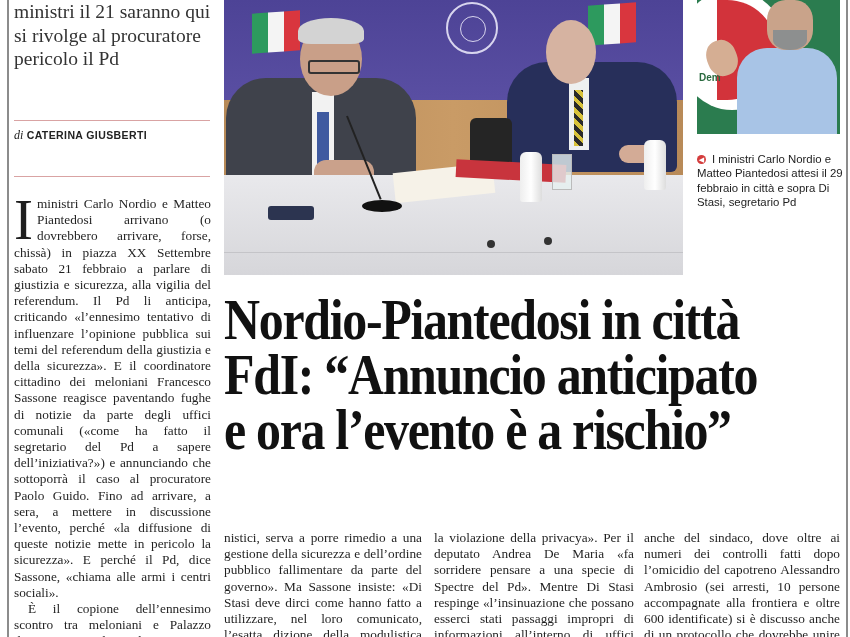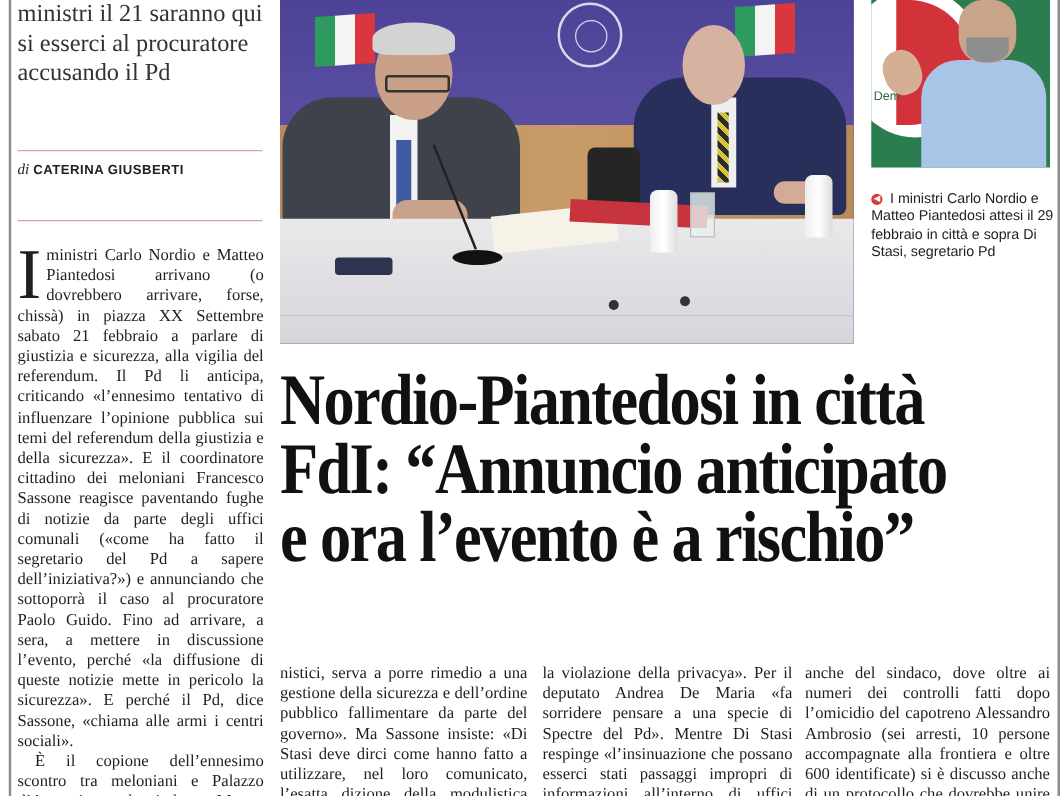--- a/index.html
+++ b/index.html
@@ -33,38 +33,38 @@
   .papers { position:absolute; background:#f6f2e8; }
   .knob { position:absolute; width:8px; height:8px; border-radius:50%; background:#333; }
 
   .portrait { position:absolute; left:697px; top:0; width:143px; height:134px; overflow:hidden; background:#2b7c4f; }
   .portrait .logo { position:absolute; left:-20px; top:-10px; width:110px; height:120px; background:#fff; border-radius:50%; }
   .portrait .logo-red { position:absolute; left:20px; top:0; width:60px; height:100px; background:#d2333b; border-radius:0 60px 60px 0; }
   .portrait .shirt { position:absolute; left:40px; top:48px; width:100px; height:100px; background:#a8c4e6; border-radius:30px 30px 0 0; }
   .portrait .face { position:absolute; left:70px; top:0; width:46px; height:50px; background:#c9a38a; border-radius:40%; }
   .portrait .beard { position:absolute; left:76px; top:30px; width:34px; height:20px; background:#8d8f8f; border-radius:0 0 50% 50%; }
   .portrait .hand { position:absolute; left:10px; top:40px; width:30px; height:36px; background:#d5ae93; border-radius:45%; transform:rotate(-20deg); }
-  .portrait .dem { position:absolute; left:2px; top:72px; font-family:"Liberation Sans", sans-serif; font-size:10px; color:#2a6a3f; }
+  .portrait .dem { position:absolute; left:2px; top:72px; font-family:"Liberation Sans", sans-serif; font-size:10px; color:#2a6a3f;font-weight:bold; }
 
   .caption { position:absolute; left:697px; top:152px; width:148px; font-family:"Liberation Sans", sans-serif; font-size:11.4px; line-height:14.3px; color:#222; }
   .caption .arrow { display:inline-block; width:9px; height:9px; border-radius:50%; background:#d43c3c; color:#fff; font-size:7px; line-height:9px; text-align:center; margin-right:6px; vertical-align:1px; }
 
   .headline { position:absolute; left:224px; top:292px; width:600px; font-family:"Liberation Serif", serif; font-size:58px; line-height:55px; font-weight:normal; letter-spacing:-1.5px; color:#111; transform:scaleX(0.86); transform-origin:left; white-space:nowrap; }
   .headline div { font-weight:bold; }
 </style>
 </head>
 <body>
 
 <div class="left-rule"></div>
 <div class="right-rule"></div>
 
 <div class="summary">
   <div>ministri il 21 saranno qui</div>
-  <div>si esserci al procuratore</div>
-  <div>accusando il Pd</div>
+  <div>si rivolge al procuratore</div>
+  <div>pericolo il Pd</div>
 </div>
 <div class="red-rule" style="top:120px;"></div>
 <div class="byline">
   <i>di</i>
   <span>CATERINA GIUSBERTI</span>
 </div>
 <div class="red-rule" style="top:176px;"></div>
 
 <div class="col" style="left:14px; top:196px; width:197px;">
   <p><span class="dropcap">I</span><span> ministri Carlo Nordio e Matteo Piantedosi arrivano (o dovrebbero arrivare, forse, chissà) in piazza XX Settembre sabato 21 febbraio a parlare di giustizia e sicurezza, alla vigilia del referendum. Il Pd li anticipa, criticando «l’ennesimo tentativo di influenzare l’opinione pubblica sui temi del referendum della giustizia e della sicurezza». E il coordinatore cittadino dei meloniani Francesco Sassone reagisce paventando fughe di notizie da parte degli uffici comunali («come ha fatto il segretario del Pd a sapere dell’iniziativa?») e annunciando che sottoporrà il caso al procuratore Paolo Guido. Fino ad arrivare, a sera, a mettere in discussione l’evento, perché «la diffusione di queste notizie mette in pericolo la sicurezza». E perché il Pd, dice Sassone, «chiama alle armi i centri sociali».</span></p>

